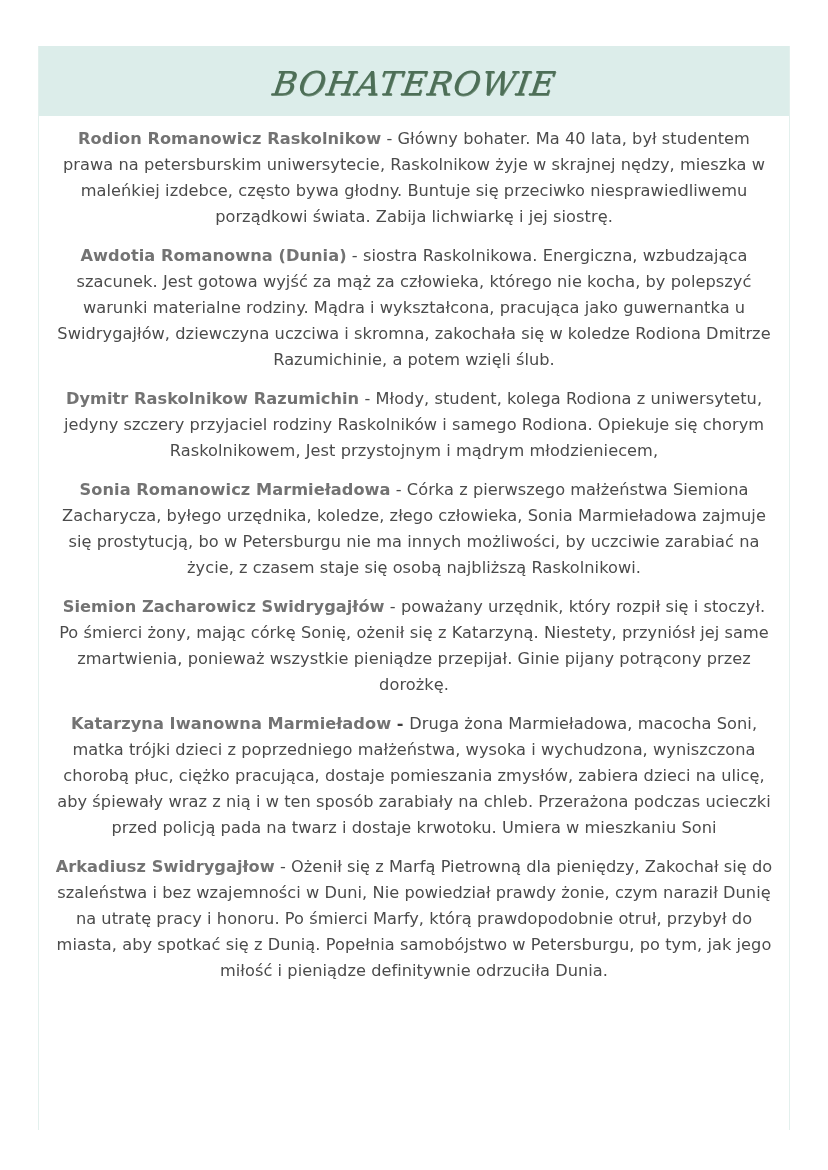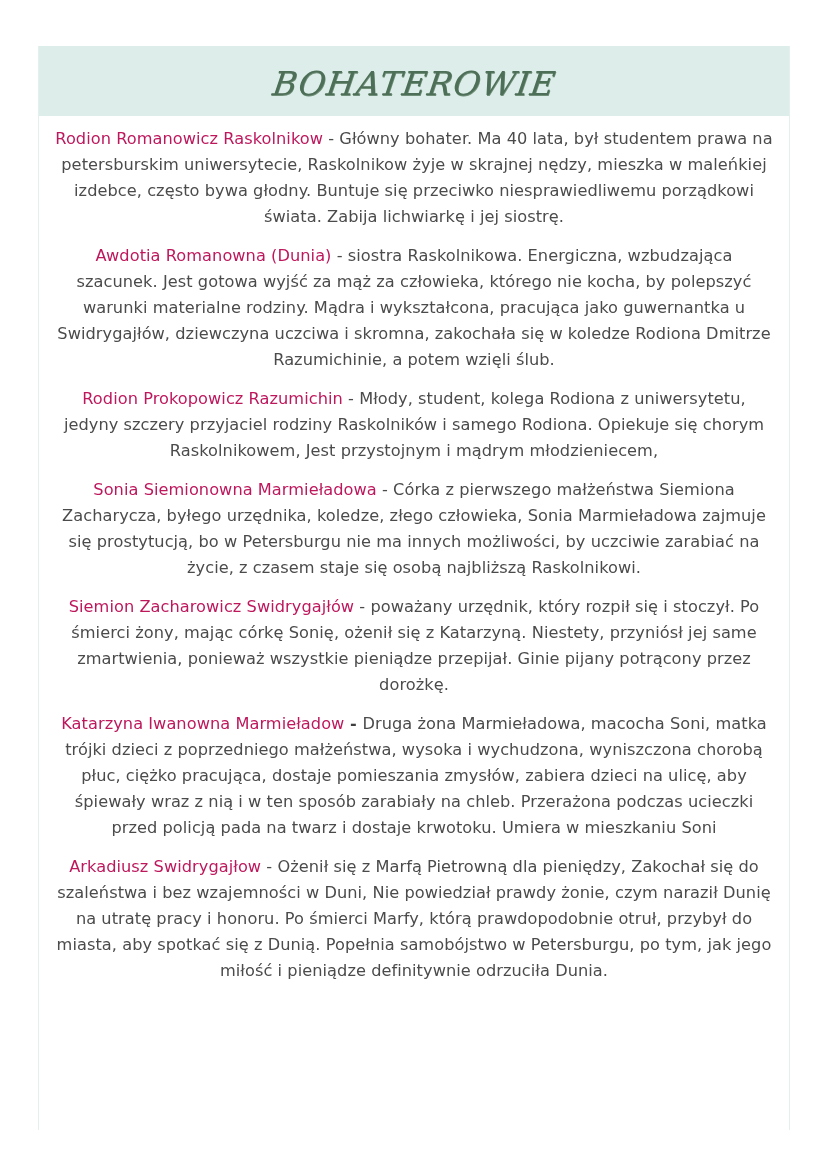--- a/index.html
+++ b/index.html
@@ -47,22 +47,22 @@
     }
     .entry {
       text-align: center;
       font-size: 16.2px;
       line-height: 26px;
       color: #4b4b4b;
       margin: 0 0 13px 0;
       letter-spacing: 0.05px;
     }
     .entry .name {
-      font-weight: normal;
-      color: #be185d;
+      font-weight: bold;
+      color: #737373;
     }
     .entry .dash {
       color: #4b4b4b;
     }
     .entry .dash.bold {
       font-weight: bold;
       color: #3f3f3f;
     }
   </style>
 </head>
@@ -76,25 +76,25 @@
   <div class="content">
     <p class="entry">
       <span class="name">Rodion Romanowicz Raskolnikow</span><span class="dash"> - </span><span>Główny bohater. Ma 40 lata, był studentem prawa na petersburskim uniwersytecie, Raskolnikow żyje w skrajnej nędzy, mieszka w maleńkiej izdebce, często bywa głodny. Buntuje się przeciwko niesprawiedliwemu porządkowi świata. Zabija lichwiarkę i jej siostrę.</span>
     </p>
 
     <p class="entry">
       <span class="name">Awdotia Romanowna (Dunia)</span><span class="dash"> - </span><span>siostra Raskolnikowa. Energiczna, wzbudzająca szacunek. Jest gotowa wyjść za mąż za człowieka, którego nie kocha, by polepszyć warunki materialne rodziny. Mądra i wykształcona, pracująca jako guwernantka u Swidrygajłów, dziewczyna uczciwa i skromna, zakochała się w koledze Rodiona Dmitrze Razumichinie, a potem wzięli ślub.</span>
     </p>
 
     <p class="entry">
-      <span class="name">Rodion Prokopowicz Razumichin</span><span class="dash"> - </span><span>Młody, student, kolega Rodiona z uniwersytetu, jedyny szczery przyjaciel rodziny Raskolników i samego Rodiona. Opiekuje się chorym Raskolnikowem, Jest przystojnym i mądrym młodzieniecem,</span>
+      <span class="name">Dymitr Raskolnikow Razumichin</span><span class="dash"> - </span><span>Młody, student, kolega Rodiona z uniwersytetu, jedyny szczery przyjaciel rodziny Raskolników i samego Rodiona. Opiekuje się chorym Raskolnikowem, Jest przystojnym i mądrym młodzieniecem,</span>
     </p>
 
     <p class="entry">
-      <span class="name">Sonia Siemionowna Marmieładowa</span><span class="dash"> - </span><span>Córka z pierwszego małżeństwa Siemiona Zacharycza, byłego urzędnika, koledze, złego człowieka, Sonia Marmieładowa zajmuje się prostytucją, bo w Petersburgu nie ma innych możliwości, by uczciwie zarabiać na życie, z czasem staje się osobą najbliższą Raskolnikowi.</span>
+      <span class="name">Sonia Romanowicz Marmieładowa</span><span class="dash"> - </span><span>Córka z pierwszego małżeństwa Siemiona Zacharycza, byłego urzędnika, koledze, złego człowieka, Sonia Marmieładowa zajmuje się prostytucją, bo w Petersburgu nie ma innych możliwości, by uczciwie zarabiać na życie, z czasem staje się osobą najbliższą Raskolnikowi.</span>
     </p>
 
     <p class="entry">
       <span class="name">Siemion Zacharowicz Swidrygajłów</span><span class="dash"> - </span><span>poważany urzędnik, który rozpił się i stoczył. Po śmierci żony, mając córkę Sonię, ożenił się z Katarzyną. Niestety, przyniósł jej same zmartwienia, ponieważ wszystkie pieniądze przepijał. Ginie pijany potrącony przez dorożkę.</span>
     </p>
 
     <p class="entry">
       <span class="name">Katarzyna Iwanowna Marmieładow</span><span class="dash bold"> - </span><span>Druga żona Marmieładowa, macocha Soni, matka trójki dzieci z poprzedniego małżeństwa, wysoka i wychudzona, wyniszczona chorobą płuc, ciężko pracująca, dostaje pomieszania zmysłów, zabiera dzieci na ulicę, aby śpiewały wraz z nią i w ten sposób zarabiały na chleb. Przerażona podczas ucieczki przed policją pada na twarz i dostaje krwotoku. Umiera w mieszkaniu Soni</span>
     </p>
 

